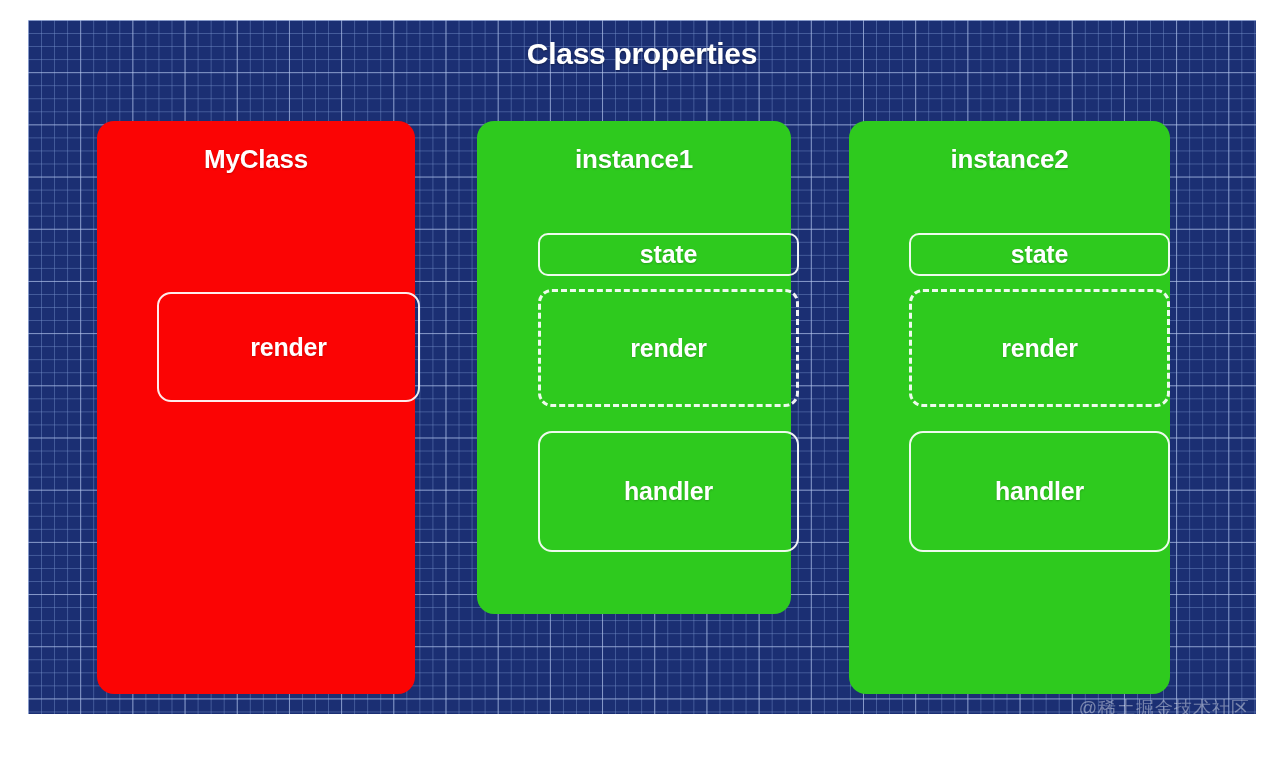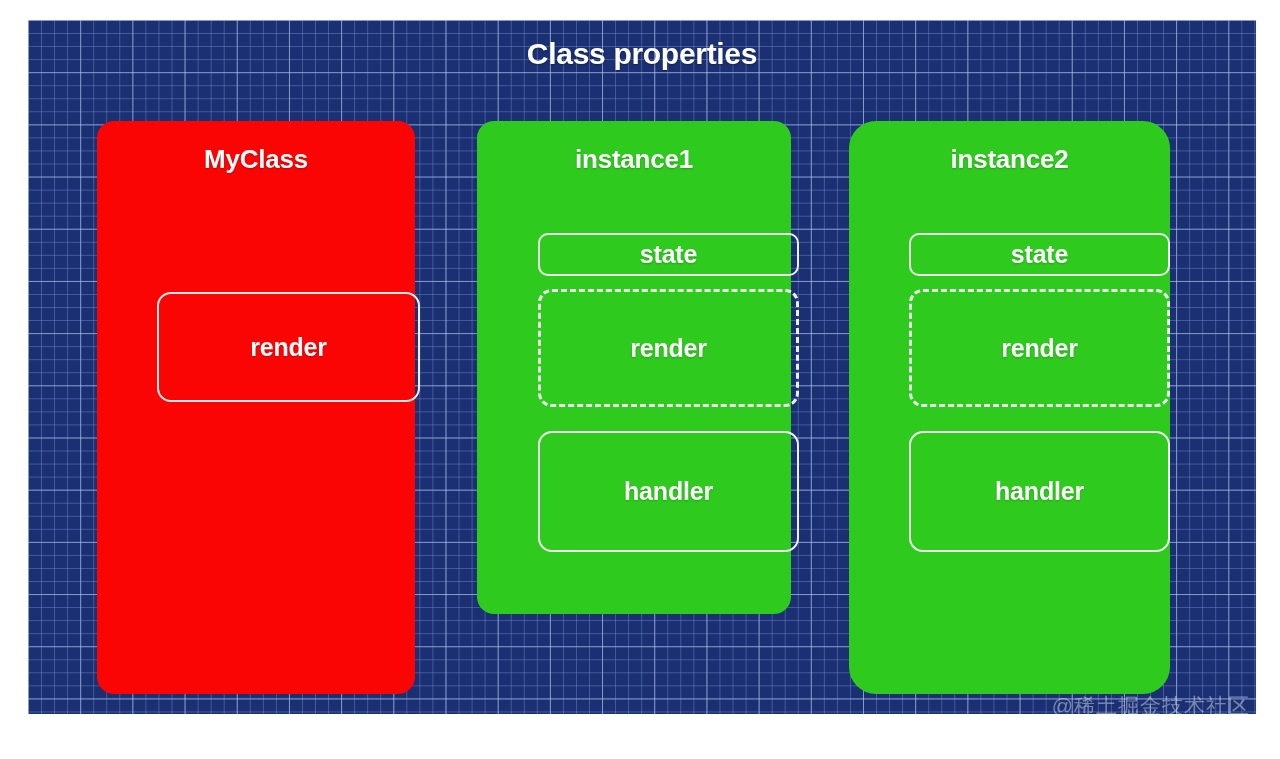--- a/index.html
+++ b/index.html
@@ -75,21 +75,20 @@
     width: 314px;
     height: 493px;
     background: #2eca1e;
   }
   .card-inst2 {
     left: 821px;
     top: 101px;
     width: 321px;
     height: 573px;
     background: #2eca1e;
-    border-radius: 27px;
   }
 
   .card-title {
     position: absolute;
     left: 0;
     top: 23px;
     width: 100%;
     text-align: center;
     color: #ffffff;
     font-size: 26px;
@@ -150,21 +149,21 @@
   .card-inst2 .m-state,
   .card-inst2 .m-render,
   .card-inst2 .m-handler { left: 60px; width: 261px; }
 
   
   .watermark {
     position: absolute;
     right: 6px;
     bottom: -6px;
     color: rgba(255,255,255,0.40);
-    font-size: 21px;
+    font-size: 18px;
     letter-spacing: 1px;
     white-space: nowrap;
     pointer-events: none;
     user-select: none;
   }
   .watermark.wm2 {
     right: 0px;
     bottom: -26px;
     color: rgba(120,140,190,0.55);
   }

